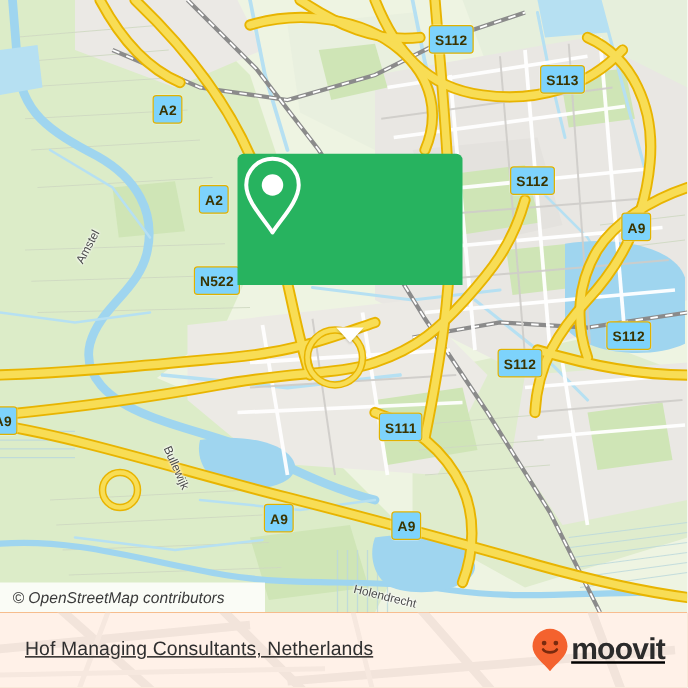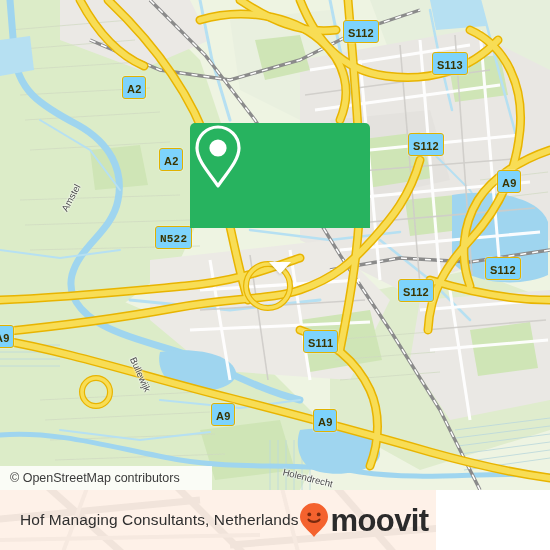--- a/index.html
+++ b/index.html
@@ -67,40 +67,41 @@
   }
 
   
   .attrib{
     position:absolute;left:0;top:466px;
     height:24px;min-width:212px;
     background:rgba(255,255,255,.84);
     display:flex;align-items:center;
     padding-left:10px;padding-right:10px;
     box-sizing:border-box;
+    font-style:italic;
   }
   .attrib span{font-size:12.5px;color:#3b3b3b;font-family:"Liberation Sans",sans-serif;}
 
   
   .footer{
-    position:absolute;left:0;top:490px;width:436px;height:60px;
-    background:#f97316;overflow:hidden;
+    position:absolute;left:0;top:490px;width:550px;height:60px;
+    background:#f97316;overflow:hidden;text-decoration:underline;
   }
   .footer-wm{position:absolute;left:0;top:0;opacity:.9;}
   .footer-inner{
     position:relative;height:60px;display:flex;align-items:center;
     justify-content:space-between;padding:0 18px 0 20px;box-sizing:border-box;
   }
   .footer-title{
     font-size:15.5px;color:#2f2f2f;font-family:"Liberation Sans",sans-serif;
     letter-spacing:.1px;white-space:nowrap;
   }
   .logo{display:flex;align-items:center;gap:2px;}
   .logo-word{
-    font-size:31px;font-weight:bold;color:#2b2b2b;letter-spacing:-.6px;
+    font-size:24px;font-weight:bold;color:#2b2b2b;letter-spacing:-.6px;
     font-family:"Liberation Sans",sans-serif;line-height:1;
   }
 </style>
 </head>
 <body>
 
 <div id="app">
 
   <div class="map">
     <svg width="550" height="490" viewBox="0 0 550 490">
@@ -296,21 +297,21 @@
         </g>
         <g fill="none" stroke="#F8DD55" stroke-width="3.6">
           <circle cx="268" cy="286" r="22"></circle>
           <circle cx="96" cy="392" r="14"></circle>
         </g>
       </g>
     </svg>
 
     <div class="shield" style="left:122px;top:76px;">A2</div>
     <div class="shield" style="left:159px;top:148px;">A2</div>
-    <div class="shield" style="left:155px;top:226px;font-family:Liberation Mono, monospace;">N522</div>
+    <div class="shield" style="left:155px;top:213px;">N522</div>
     <div class="shield" style="left:343px;top:20px;">S112</div>
     <div class="shield" style="left:432px;top:52px;">S113</div>
     <div class="shield" style="left:408px;top:133px;">S112</div>
     <div class="shield" style="left:497px;top:170px;">A9</div>
     <div class="shield" style="left:485px;top:257px;">S112</div>
     <div class="shield" style="left:398px;top:279px;">S112</div>
     <div class="shield" style="left:303px;top:330px;">S111</div>
     <div class="shield" style="left:-10px;top:325px;">A9</div>
     <div class="shield" style="left:211px;top:403px;">A9</div>
     <div class="shield" style="left:313px;top:409px;">A9</div>

